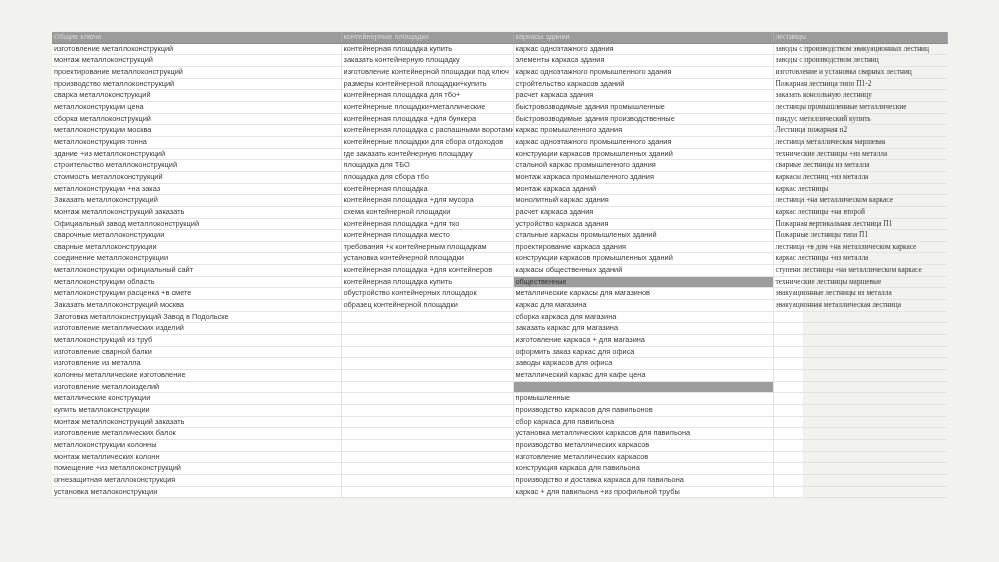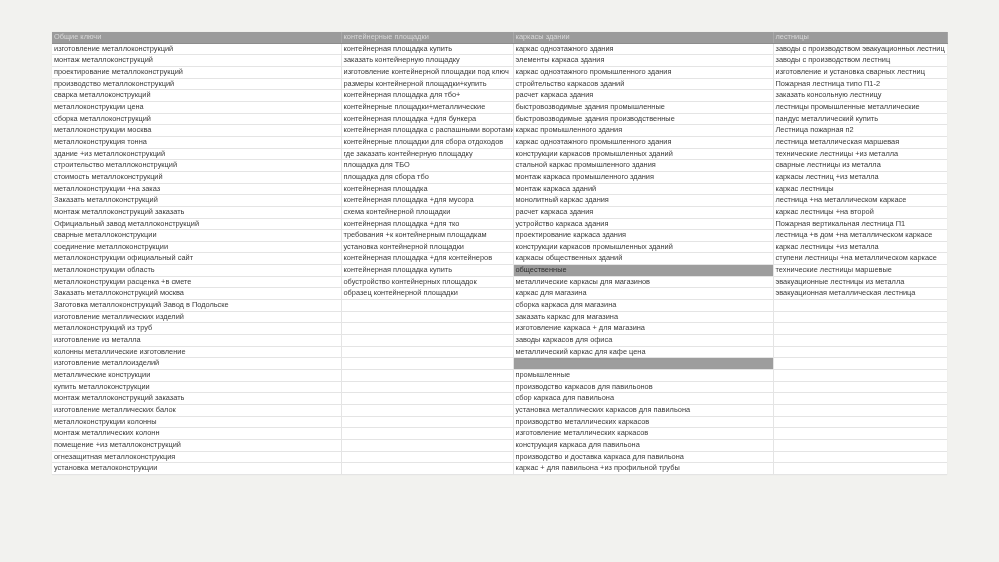--- a/index.html
+++ b/index.html
@@ -8,21 +8,21 @@
     width: 999px;
     height: 562px;
     background: #f2f2ef;
     overflow: hidden;
     font-family: "Liberation Sans", sans-serif;
   }
   .sheet {
     position: absolute;
     left: 52px;
     top: 32px;
-    width: 895px;
+    width: 751px;
     background: #ffffff;
     box-shadow: 0 0 1px rgba(0,0,0,0.08);
   }
   table.grid {
     border-collapse: collapse;
     table-layout: fixed;
     width: 895px;
   }
   table.grid col.c0 { width: 289px; }
   table.grid col.c1 { width: 172px; }
@@ -43,21 +43,21 @@
   table.grid tr.header td {
     background: #9b9b9b;
     color: #d9d9d9;
     border-bottom: 1px solid #8c8c8c;
     border-right: 1px solid #a8a8a8;
   }
   table.grid td.section {
     background: #9d9d9d;
     color: #2e2e2e;
   }
-  table.grid td:last-child { border-right: none; }
+  table.grid td:last-child { border-right: none; font-family: Liberation Serif, serif; }
 </style>
 </head>
 <body>
 
 <div class="sheet">
   <table class="grid">
     <colgroup>
       <col class="c0">
         <col class="c1">
         <col class="c2">
@@ -160,20 +160,26 @@
           <td>расчет каркаса здания</td>
           <td>каркас лестницы +на второй</td>
         </tr>
         <tr>
           <td>Официальный завод металлоконструкций</td>
           <td>контейнерная площадка +для тко</td>
           <td>устройство каркаса здания</td>
           <td>Пожарная вертикальная лестница П1</td>
         </tr>
         <tr>
+          <td>сварочные металлоконструкции</td>
+          <td>контейнерная площадка место</td>
+          <td>стальные каркасы промышленых зданий</td>
+          <td>Пожарные лестницы типа П1</td>
+        </tr>
+        <tr>
           <td>сварные металлоконструкции</td>
           <td>требования +к контейнерным площадкам</td>
           <td>проектирование каркаса здания</td>
           <td>лестница +в дом +на металлическом каркасе</td>
         </tr>
         <tr>
           <td>соединение металлоконструкции</td>
           <td>установка контейнерной площадки</td>
           <td>конструкции каркасов промышленных зданий</td>
           <td>каркас лестницы +из металла</td>
@@ -211,20 +217,26 @@
         <tr>
           <td>изготовление металлических изделий</td>
           <td></td>
           <td>заказать каркас для магазина</td>
           <td></td>
         </tr>
         <tr>
           <td>металлоконструкций из труб</td>
           <td></td>
           <td>изготовление каркаса + для магазина</td>
+          <td></td>
+        </tr>
+        <tr>
+          <td>изготовление сварной балки</td>
+          <td></td>
+          <td>оформить заказ каркас  для офиса</td>
           <td></td>
         </tr>
         <tr>
           <td>изготовление из металла</td>
           <td></td>
           <td>заводы каркасов для офиса</td>
           <td></td>
         </tr>
         <tr>
           <td>колонны металлические изготовление</td>

